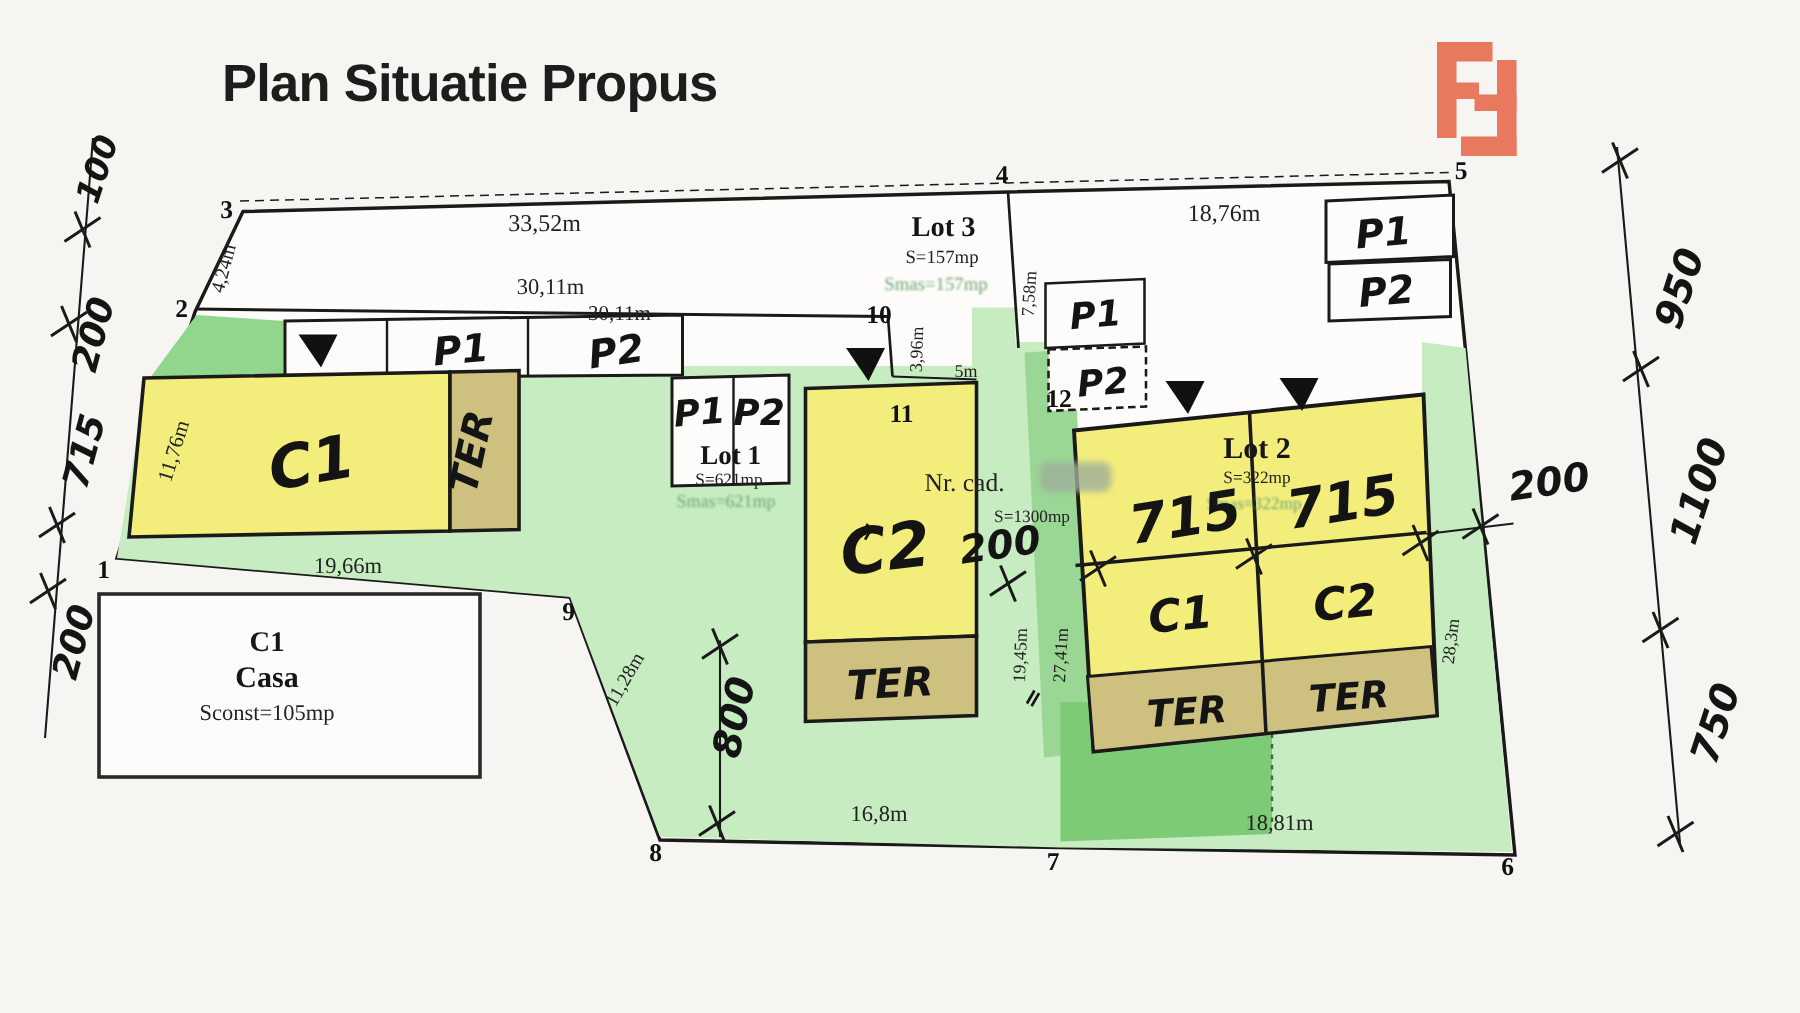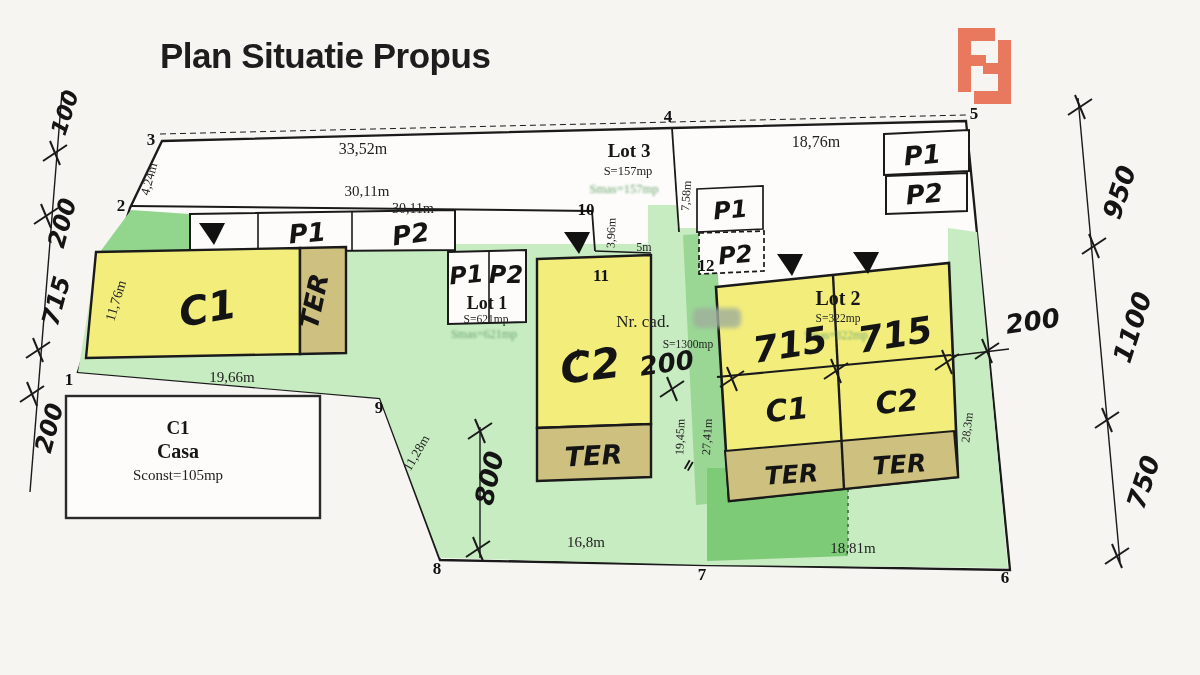--- a/index.html
+++ b/index.html
@@ -1,18 +1,18 @@
 <!DOCTYPE html>
 <html><head>
 <meta charset="utf-8">
 <style>
   html,body{margin:0;padding:0;}
   body{width:1200px;height:675px;overflow:hidden;background:#f7f5f2;font-family:"Liberation Sans",sans-serif;}
   .stage{position:relative;width:1200px;height:675px;background:#f7f5f2;}
-  .title{position:absolute;left:160px;top:36px;font-size:35px;font-weight:600;letter-spacing:-0.5px;color:#1d1d1d;font-family:"Liberation Sans",sans-serif;}
+  .title{position:absolute;left:148px;top:36px;font-size:35px;font-weight:600;letter-spacing:-0.5px;color:#1d1d1d;font-family:"Liberation Sans",sans-serif;}
   svg{position:absolute;left:0;top:0;}
   .pr{font-family:"Liberation Serif",serif;fill:#222;}
   .prb{font-family:"Liberation Serif",serif;font-weight:bold;fill:#161616;}
   .pt{font-family:"Liberation Serif",serif;font-weight:bold;fill:#111;}
   .hw{font-family:"DejaVu Sans",sans-serif;font-style:italic;font-weight:bold;fill:#141414;}
   .gb{font-family:"Liberation Serif",serif;fill:#6ea873;filter:blur(0.8px);}
   .fz{filter:blur(0.5px);}
   .ln{stroke:#1a1a1a;fill:none;}
 </style>
 </head>

